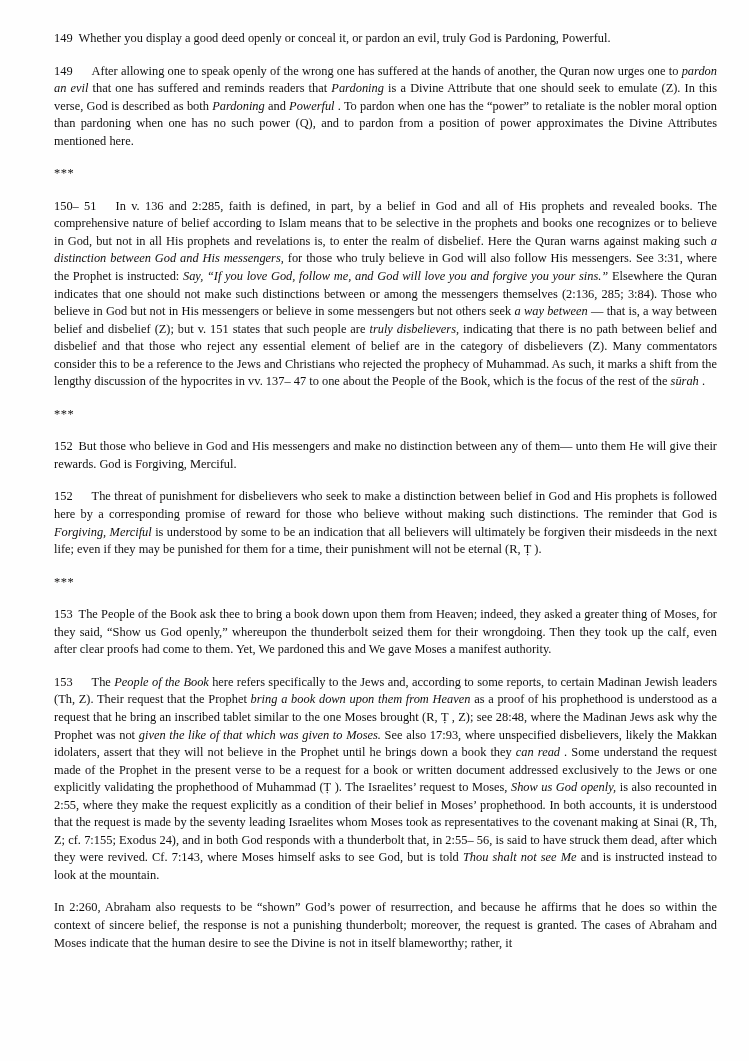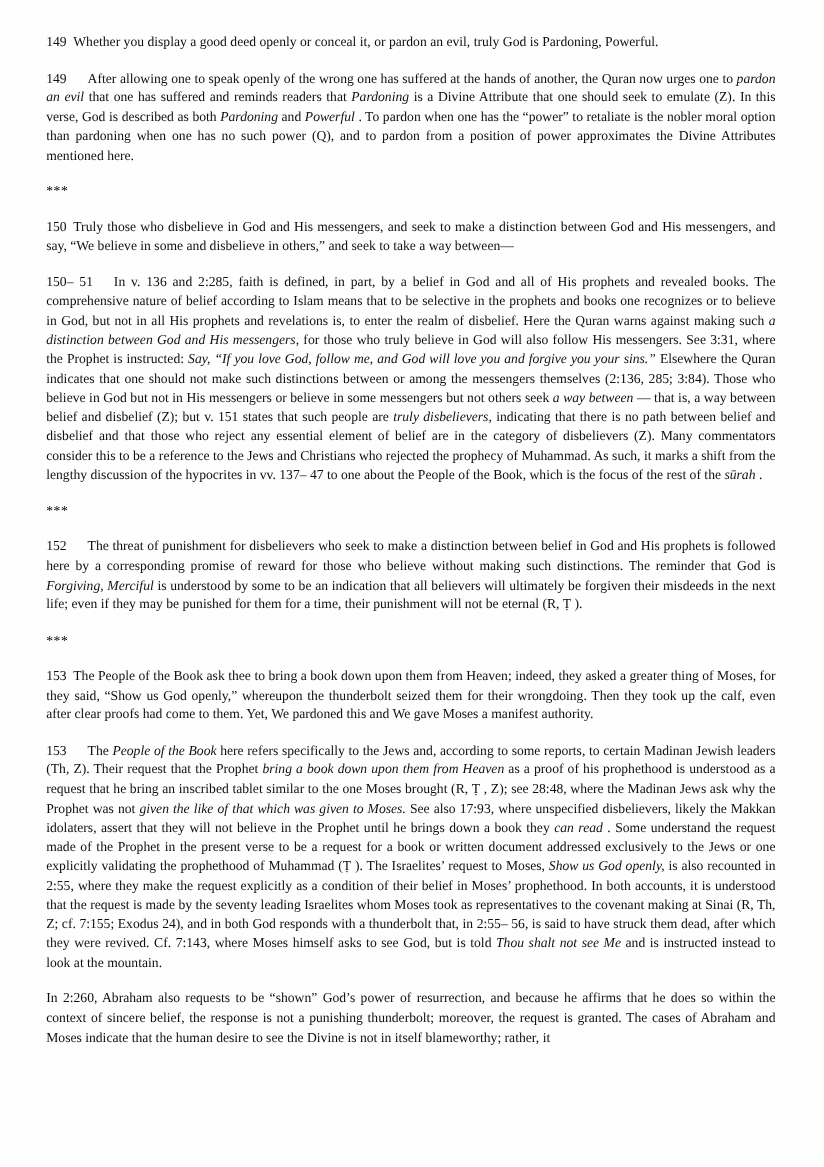--- a/index.html
+++ b/index.html
@@ -13,20 +13,21 @@
     height: 1061px;
     background: #fefefe;
     box-sizing: border-box;
     padding: 30px 44px 0 42px;
     font-family: "Liberation Serif", "DejaVu Serif", serif;
     color: #100f0f;
     overflow: hidden;
   }
   .content {
     width: 663px;
+    margin-left: 12px;
   }
   p.block {
     margin: 0 0 15px 0;
     font-size: 12.4px;
     line-height: 17.55px;
     text-align: justify;
     text-justify: inter-word;
     -webkit-font-smoothing: antialiased;
   }
   p.verse {
@@ -47,22 +48,22 @@
   i { font-style: italic; }
 </style>
 </head>
 <body>
 
 <div class="page">
   <div class="content" id="content">
       <p class="block verse"><span>149</span><span class="gap-sm"></span><span>Whether you display a good deed openly or conceal it, or pardon an evil, truly God is Pardoning, Powerful.</span></p>
       <p class="block commentary"><span>149</span><span class="gap-lg"></span><span>After allowing one to speak openly of the wrong one has suffered at the hands of another, the Quran now urges one to </span><i>pardon an evil</i><span> that one has suffered and reminds readers that </span><i>Pardoning</i><span> is a Divine Attribute that one should seek to emulate (Z). In this verse, God is described as both </span><i>Pardoning</i><span> and </span><i>Powerful</i><span> . To pardon when one has the “power” to retaliate is the nobler moral option than pardoning when one has no such power (Q), and to pardon from a position of power approximates the Divine Attributes mentioned here.</span></p>
       <p class="sep">***</p>
-      <p class="block verse"><span>150</span><span class="gap-sm"></span><span>Truly those who disbelieve in God and His messengers, and seek to make a distinction between God and His messengers, and say, “We believe in some and disbelieve in others,” and seek to take a way between—</span></p>
       <p class="block commentary"><span>150– 51</span><span class="gap-lg"></span><span>In v. 136 and 2:285, faith is defined, in part, by a belief in God and all of His prophets and revealed books. The comprehensive nature of belief according to Islam means that to be selective in the prophets and books one recognizes or to believe in God, but not in all His prophets and revelations is, to enter the realm of disbelief. Here the Quran warns against making such </span><i>a distinction between God and His messengers,</i><span> for those who truly believe in God will also follow His messengers. See 3:31, where the Prophet is instructed: </span><i>Say, “If you love God, follow me, and God will love you and forgive you your sins.”</i><span> Elsewhere the Quran indicates that one should not make such distinctions between or among the messengers themselves (2:136, 285; 3:84). Those who believe in God but not in His messengers or believe in some messengers but not others seek </span><i>a way between</i><span> — that is, a way between belief and disbelief (Z); but v. 151 states that such people are </span><i>truly disbelievers,</i><span> indicating that there is no path between belief and disbelief and that those who reject any essential element of belief are in the category of disbelievers (Z). Many commentators consider this to be a reference to the Jews and Christians who rejected the prophecy of Muhammad. As such, it marks a shift from the lengthy discussion of the hypocrites in vv. 137– 47 to one about the People of the Book, which is the focus of the rest of the </span><i>sūrah</i><span> .</span></p>
       <p class="sep">***</p>
+      <p class="block verse"><span>152</span><span class="gap-sm"></span><span>But those who believe in God and His messengers and make no distinction between any of them— unto them He will give their rewards. God is Forgiving, Merciful.</span></p>
       <p class="block commentary"><span>152</span><span class="gap-lg"></span><span>The threat of punishment for disbelievers who seek to make a distinction between belief in God and His prophets is followed here by a corresponding promise of reward for those who believe without making such distinctions. The reminder that God is </span><i>Forgiving, Merciful</i><span> is understood by some to be an indication that all believers will ultimately be forgiven their misdeeds in the next life; even if they may be punished for them for a time, their punishment will not be eternal (R, Ṭ ).</span></p>
       <p class="sep">***</p>
       <p class="block verse"><span>153</span><span class="gap-sm"></span><span>The People of the Book ask thee to bring a book down upon them from Heaven; indeed, they asked a greater thing of Moses, for they said, “Show us God openly,” whereupon the thunderbolt seized them for their wrongdoing. Then they took up the calf, even after clear proofs had come to them. Yet, We pardoned this and We gave Moses a manifest authority.</span></p>
       <p class="block commentary"><span>153</span><span class="gap-lg"></span><span>The </span><i>People of the Book</i><span> here refers specifically to the Jews and, according to some reports, to certain Madinan Jewish leaders (Th, Z). Their request that the Prophet </span><i>bring a book down upon them from Heaven</i><span> as a proof of his prophethood is understood as a request that he bring an inscribed tablet similar to the one Moses brought (R, Ṭ , Z); see 28:48, where the Madinan Jews ask why the Prophet was not </span><i>given the like of that which was given to Moses.</i><span> See also 17:93, where unspecified disbelievers, likely the Makkan idolaters, assert that they will not believe in the Prophet until he brings down a book they </span><i>can read</i><span> . Some understand the request made of the Prophet in the present verse to be a request for a book or written document addressed exclusively to the Jews or one explicitly validating the prophethood of Muhammad (Ṭ ). The Israelites’ request to Moses, </span><i>Show us God openly,</i><span> is also recounted in 2:55, where they make the request explicitly as a condition of their belief in Moses’ prophethood. In both accounts, it is understood that the request is made by the seventy leading Israelites whom Moses took as representatives to the covenant making at Sinai (R, Th, Z; cf. 7:155; Exodus 24), and in both God responds with a thunderbolt that, in 2:55– 56, is said to have struck them dead, after which they were revived. Cf. 7:143, where Moses himself asks to see God, but is told </span><i>Thou shalt not see Me</i><span> and is instructed instead to look at the mountain.</span></p>
       <p class="block paragraph"><span>In 2:260, Abraham also requests to be “shown” God’s power of resurrection, and because he affirms that he does so within the context of sincere belief, the response is not a punishing thunderbolt; moreover, the request is granted. The cases of Abraham and Moses indicate that the human desire to see the Divine is not in itself blameworthy; rather, it</span></p>
     </div>
 </div>
 
 </body></html>

